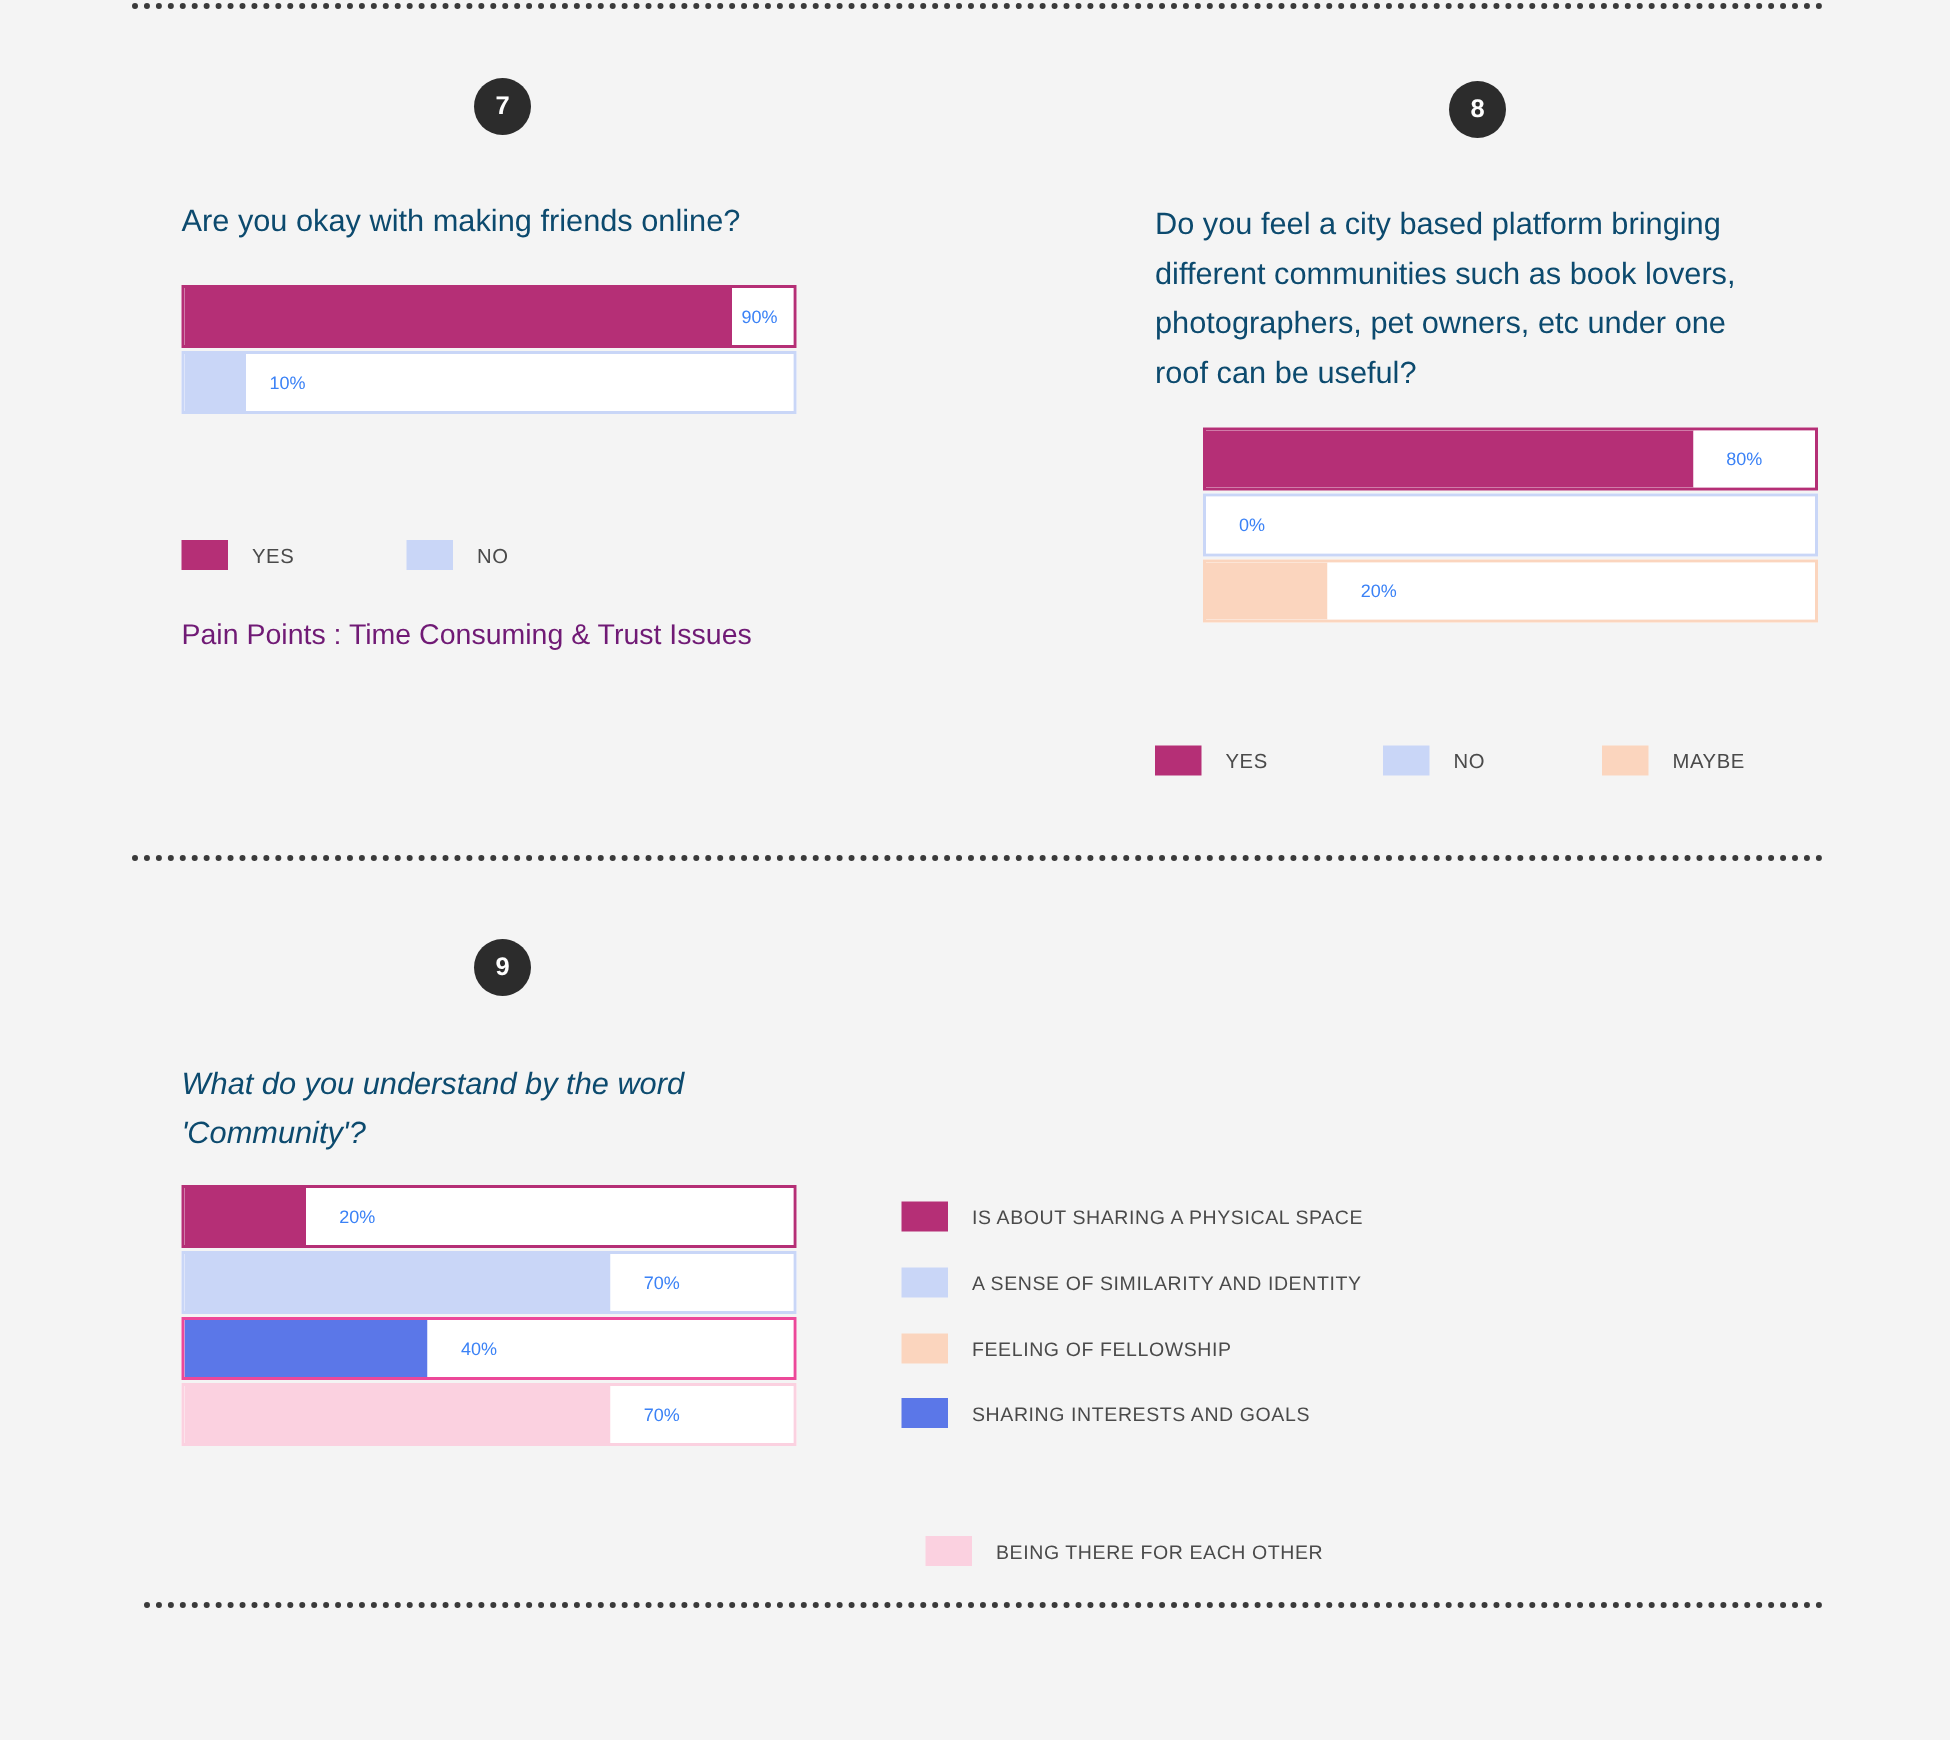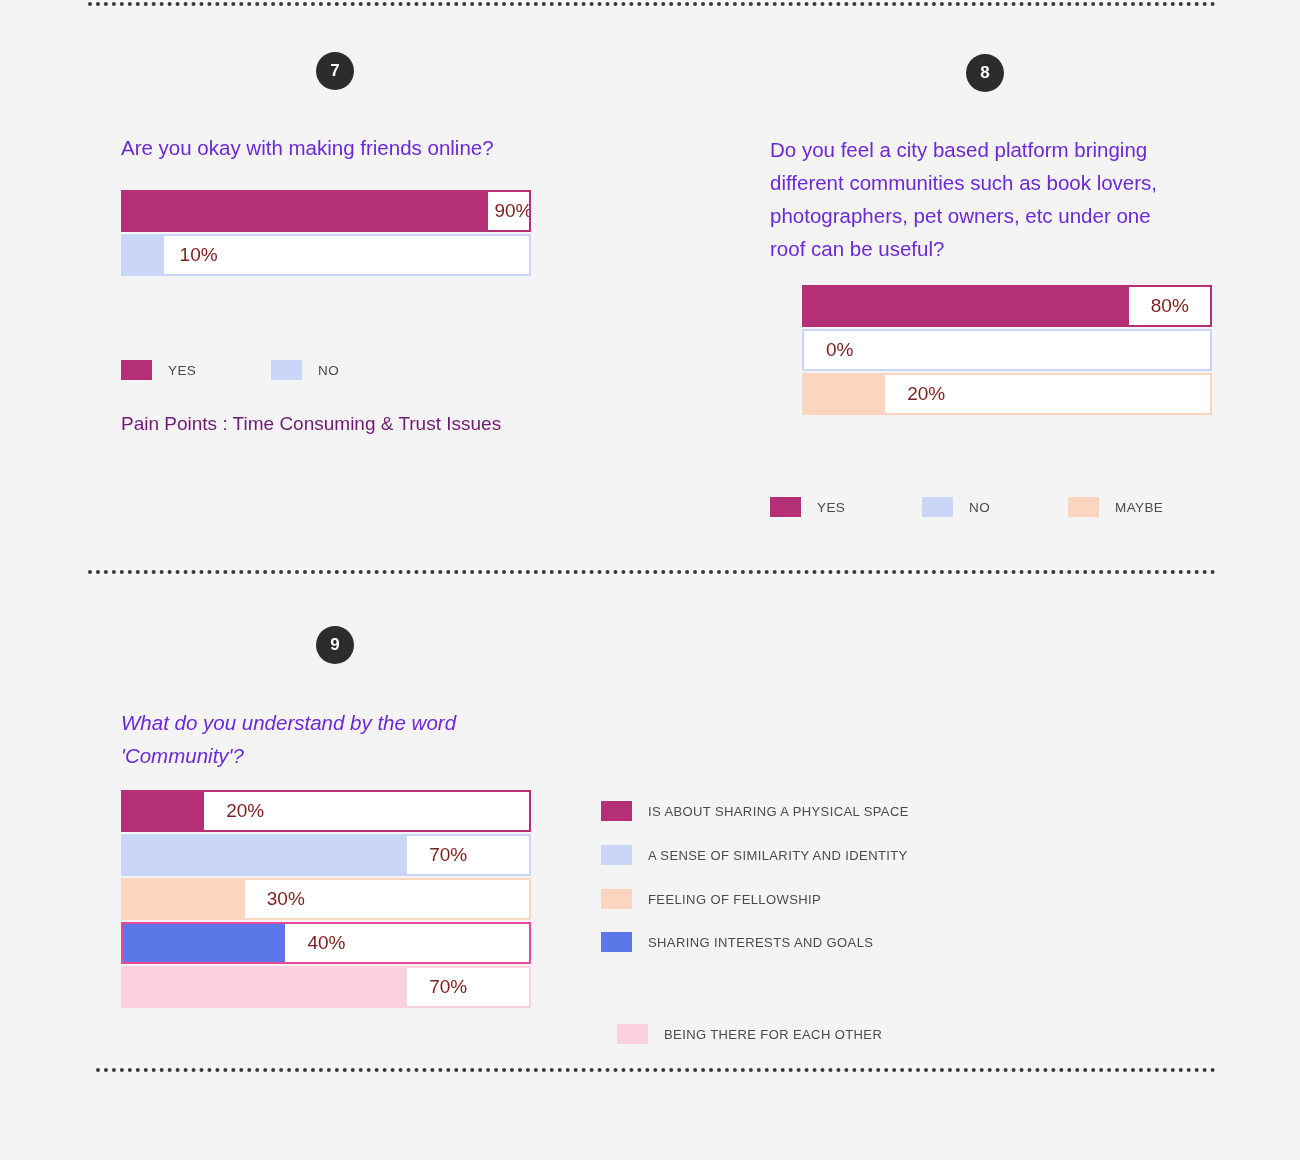--- a/index.html
+++ b/index.html
@@ -40,21 +40,21 @@
     align-items: center;
     justify-content: center;
     letter-spacing: 0;
   }
 
   
   .question {
     position: absolute;
     font-size: 20.5px;
     line-height: 33px;
-    color: #6d28d9;
+    color: #0c4a6e;
     font-weight: 400;
   }
 
   
   .bars { position: absolute; }
   .bar-row {
     position: relative;
     box-sizing: border-box;
     background: #ffffff;
     margin-bottom: 2px;
@@ -62,22 +62,22 @@
   }
   .bar-fill {
     position: absolute;
     left: 0; top: 0; bottom: 0;
   }
   .bar-value {
     position: absolute;
     top: 0; bottom: 0;
     display: flex;
     align-items: center;
-    font-size: 19px;
-    color: #7f1d1d;
+    font-size: 12px;
+    color: #3b82f6;
     padding-left: 16px;
     box-sizing: border-box;
     z-index: 2;
   }
   .bar-value.rightlabel {
     justify-content: flex-start;
   }
 
   
   .legend { position: absolute; }
@@ -192,24 +192,20 @@
   <div class="bar-row" style="height:42px; border:2px solid #b52f76;">
     <div class="bar-fill" style="background:#b52f76; width:20%;"></div>
     <div class="bar-value rightlabel" style="left:20%; right:0; padding-left:22px; background:#ffffff;">20%</div>
   </div>
 
   <div class="bar-row" style="height:42px; border:2px solid #c9d6f7;">
     <div class="bar-fill" style="background:#c9d6f7; width:70%;"></div>
     <div class="bar-value rightlabel" style="left:70%; right:0; padding-left:22px; background:#ffffff;">70%</div>
   </div>
 
-  <div class="bar-row" style="height:42px; border:2px solid #fbd5be;">
-    <div class="bar-fill" style="background:#fbd5be; width:30%;"></div>
-    <div class="bar-value rightlabel" style="left:30%; right:0; padding-left:22px; background:#ffffff;">30%</div>
-  </div>
 
   <div class="bar-row" style="height:42px; border:2px solid #ec4899;">
     <div class="bar-fill" style="background:#5b77e8; width:40%;"></div>
     <div class="bar-value rightlabel" style="left:40%; right:0; padding-left:22px; background:#ffffff;">40%</div>
   </div>
 
   <div class="bar-row" style="height:42px; border:2px solid #fbd1e0;">
     <div class="bar-fill" style="background:#fbd1e0; width:70%;"></div>
     <div class="bar-value rightlabel" style="left:70%; right:0; padding-left:22px; background:#ffffff;">70%</div>
   </div>

